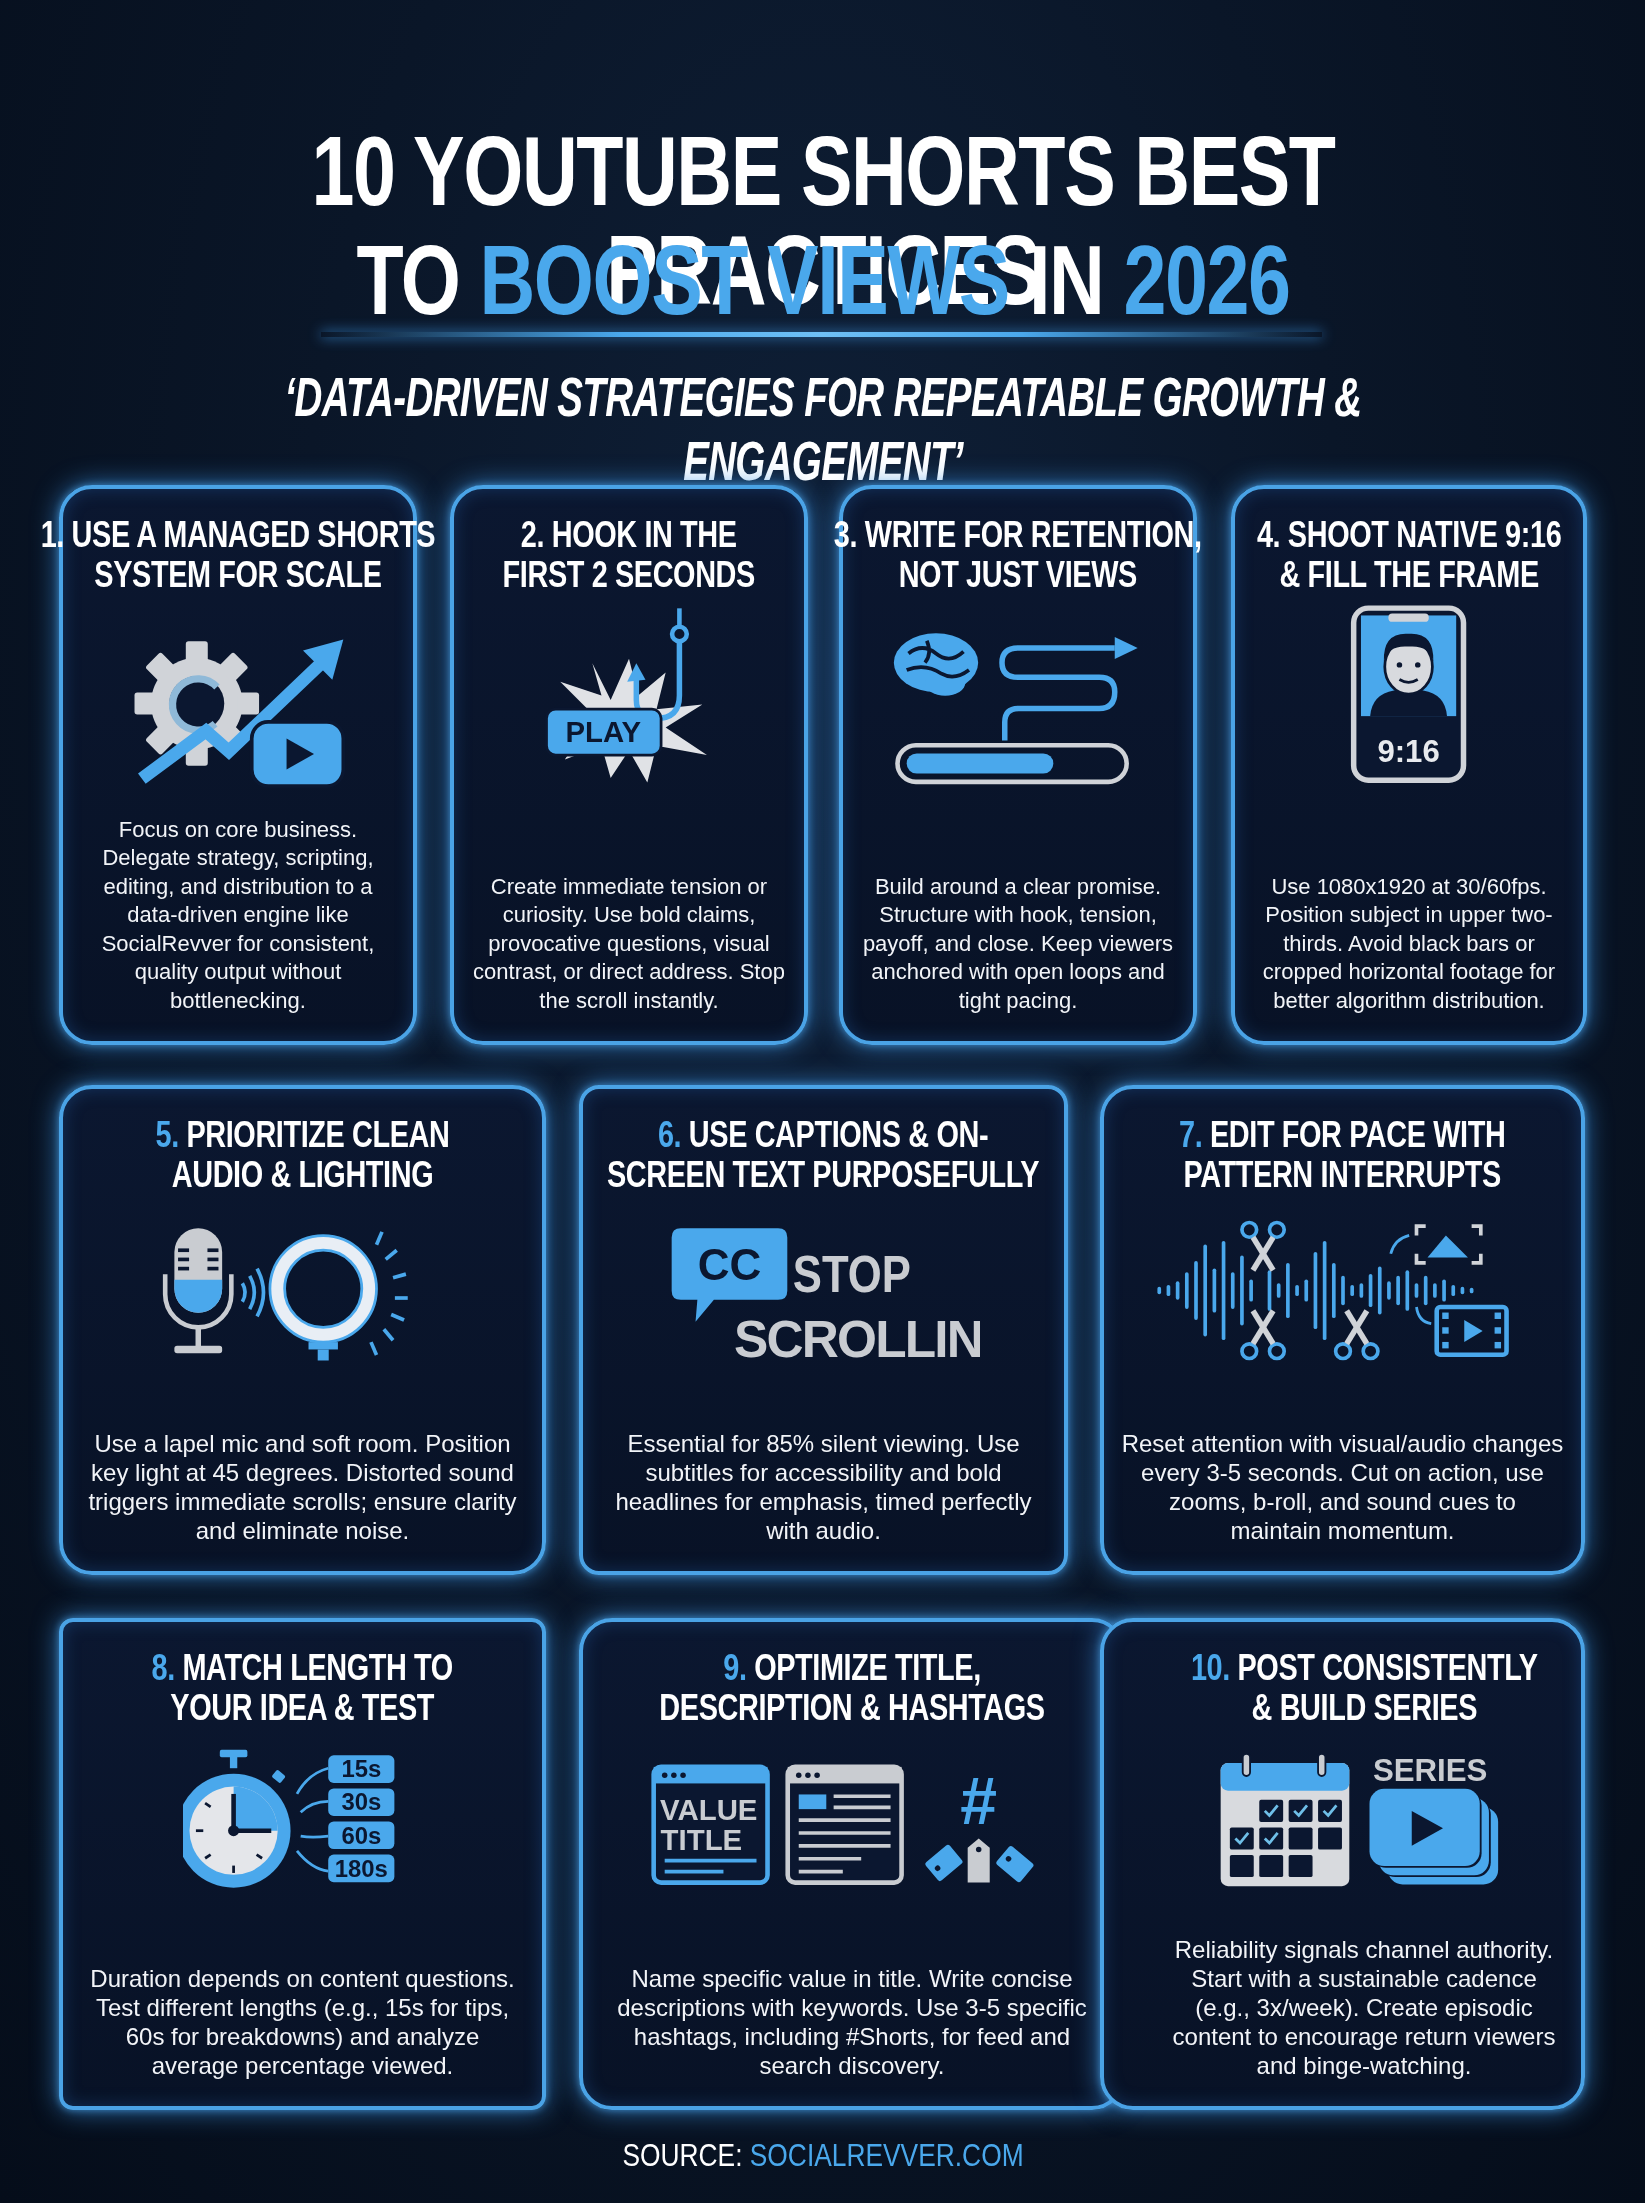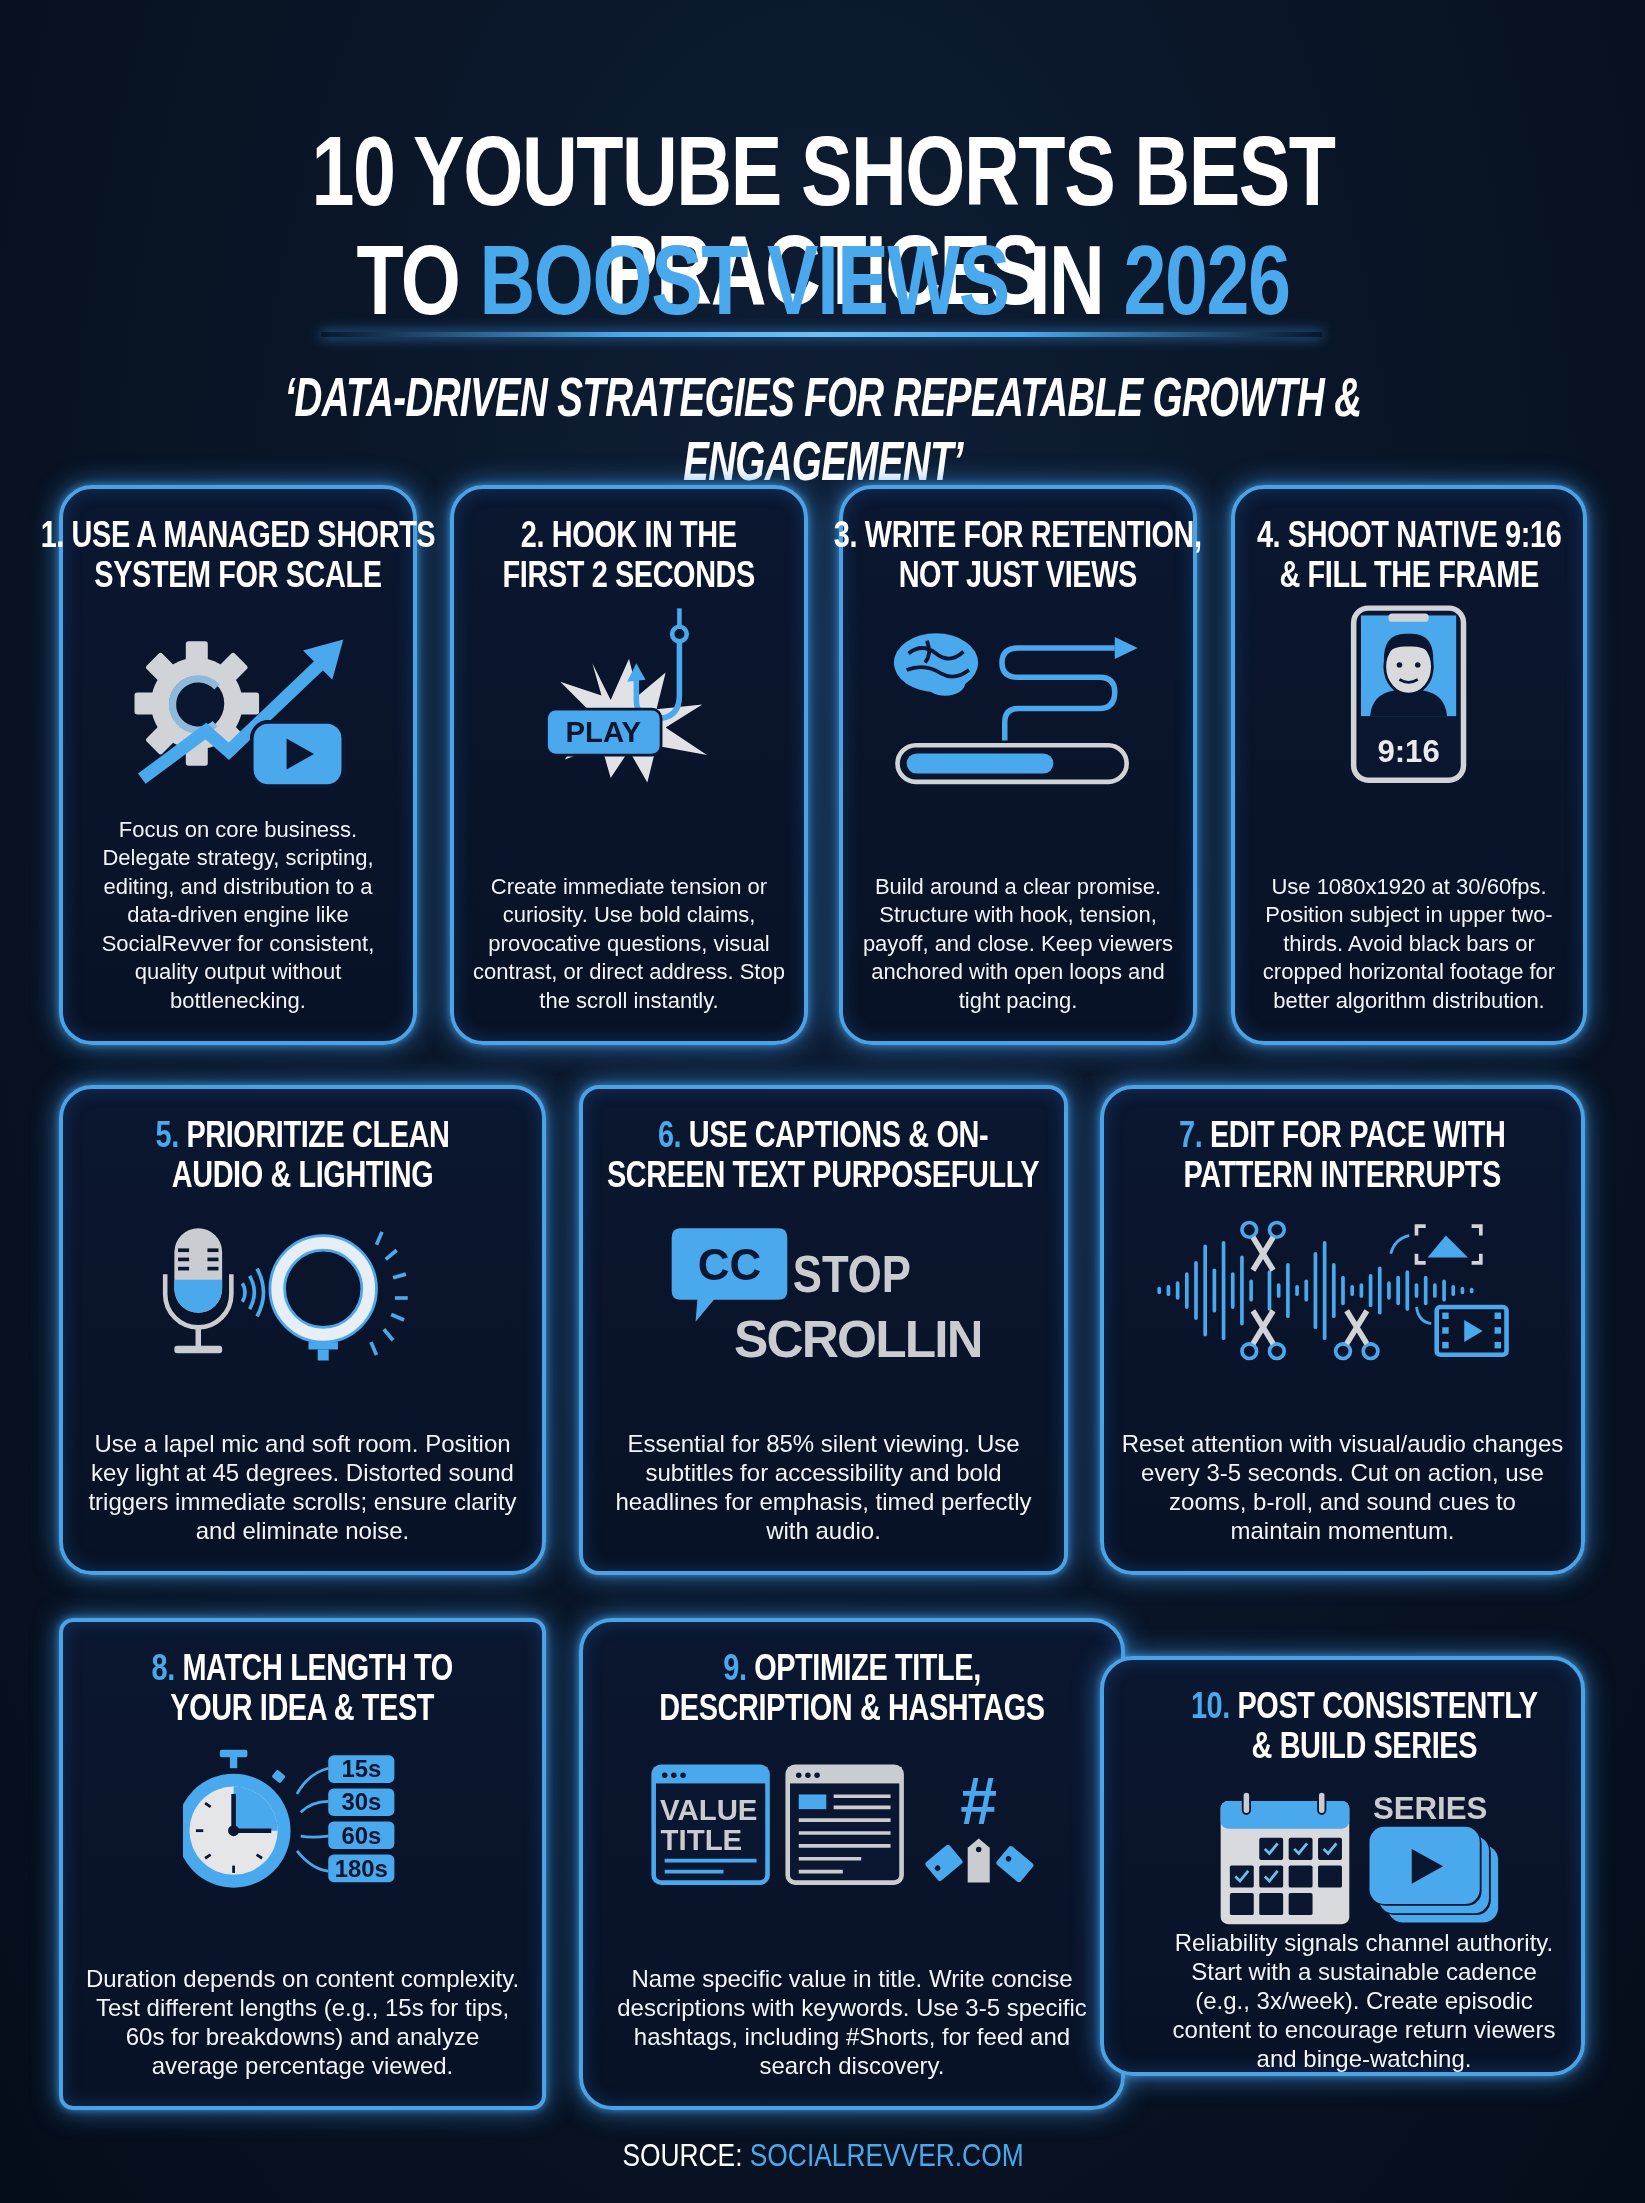--- a/index.html
+++ b/index.html
@@ -349,21 +349,21 @@
             <rect x="158" y="116" width="72" height="30" rx="6"></rect>
         </g>
         <g font-size="26" text-anchor="middle" fill="#0b1730">
           <text x="194" y="32">15s</text>
           <text x="194" y="68">30s</text>
           <text x="194" y="104">60s</text>
           <text x="194" y="140">180s</text>
         </g>
       </svg>
     </div>
-    <div class="card-body">Duration depends on content complexity. Test different lengths (e.g., 15s for tips, 60s for breakdowns) and analyze average percentage viewed.</div>
+    <div class="card-body">Duration depends on content questions. Test different lengths (e.g., 15s for tips, 60s for breakdowns) and analyze average percentage viewed.</div>
   </div>
 
   <div class="card" style="left:579px;top:1618px;width:546px;height:492px;">
     <div class="card-title">
       <span class="num blue">9.</span> <span>OPTIMIZE TITLE,</span><br>
       <span>DESCRIPTION &amp; HASHTAGS</span>
     </div>
     <div class="card-icon" style="margin-top:35px;align-items:center;">
       <svg width="404" height="129" viewBox="0 0 440 140">
         <g>
@@ -405,21 +405,21 @@
           <g transform="rotate(40 396 110)">
               <rect x="380" y="96" width="34" height="26" rx="3" fill="#4aa8ec"></rect>
               <circle cx="388" cy="109" r="3" fill="#0b1730"></circle>
             </g>
         </g>
       </svg>
     </div>
     <div class="card-body">Name specific value in title. Write concise descriptions with keywords. Use 3-5 specific hashtags, including #Shorts, for feed and search discovery.</div>
   </div>
 
-  <div class="card" style="left:1100px;top:1656px;width:485px;height:420px;padding-left:43px;">
+  <div class="card" style="left:1100px;top:1618px;width:485px;height:492px;padding-left:43px;">
     <div class="card-title">
       <span class="num blue">10.</span> <span>POST CONSISTENTLY</span><br>
       <span>&amp; BUILD SERIES</span>
     </div>
     <div class="card-icon" style="margin-top:24px;">
       <svg width="294" height="138" viewBox="0 0 320 150">
         <g>
           <rect x="4" y="12" width="140" height="134" rx="8" fill="#d8dade"></rect>
           <rect x="4" y="12" width="140" height="30" rx="8" fill="#4aa8ec"></rect>
           <rect x="28" y="2" width="8" height="24" rx="4" fill="#c9ccd1" stroke="#0b1730" stroke-width="2"></rect>

